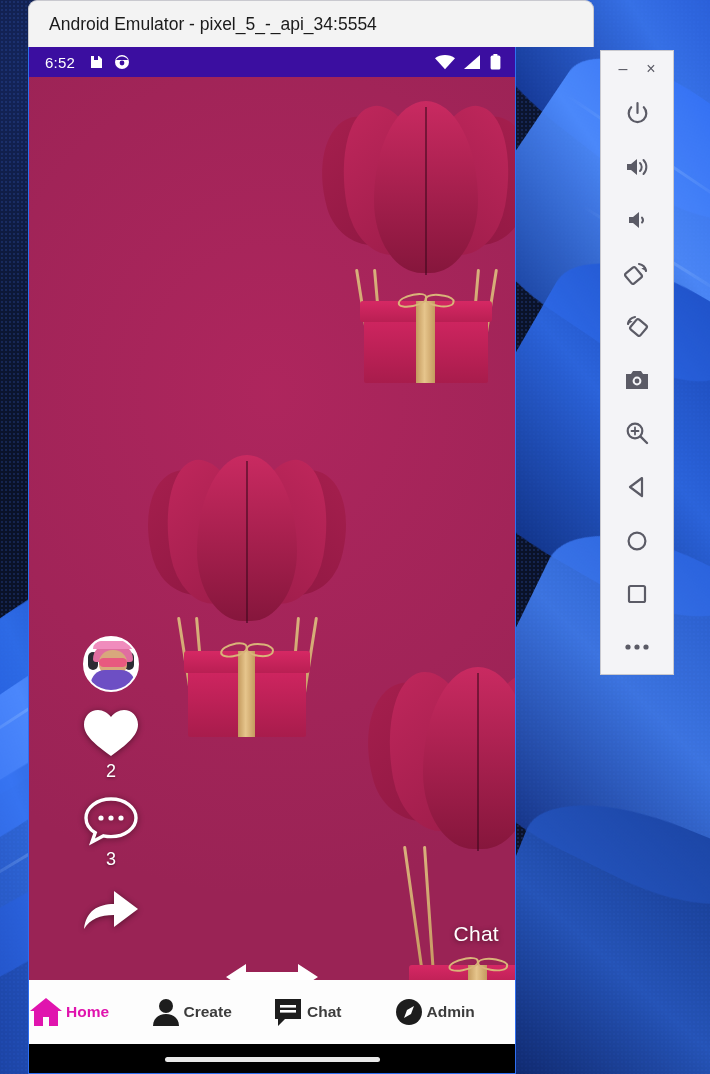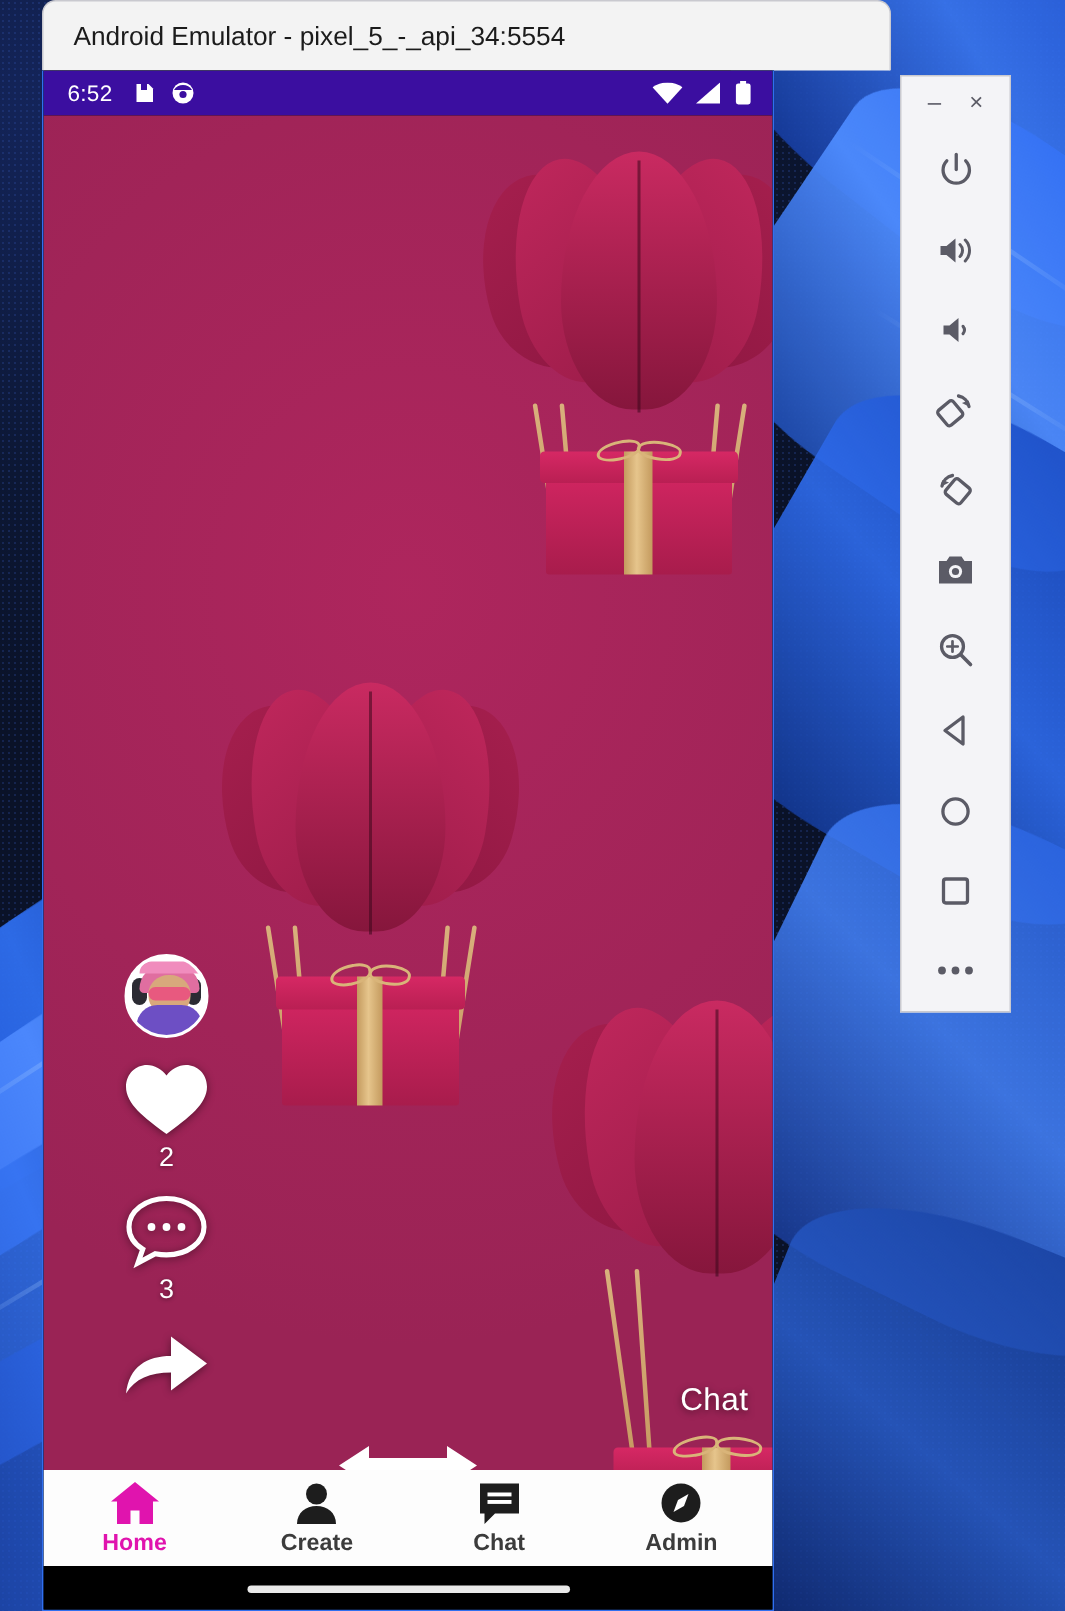--- a/index.html
+++ b/index.html
@@ -111,21 +111,21 @@
 
   .admin-tag{ position:absolute; right:16px; bottom:34px; color:#fff;
     font-size:21px; letter-spacing:.3px; z-index:6;
     text-shadow:0 1px 5px rgba(0,0,0,.5); }
 
   .swipe-arrow{ position:absolute; left:50%; transform:translateX(-50%);
     bottom:-14px; z-index:7; }
 
   
   .navbar{ height:64px; background:#fdfdfd; display:flex; align-items:center; }
-  .nav-item{ flex:1; display:flex; flex-direction:column; align-items:center; gap:3px; }
+  .nav-item{ flex:1; display:flex; flex-direction:row; align-items:center; gap:3px; }
   .nav-label{ font-size:15.5px; font-weight:700; color:#3c3c3c; }
   .nav-item.active .nav-label{ color:#e014ae; }
   .gesture{ height:30px; background:#000; display:flex; align-items:center; justify-content:center;}
   .gesture-pill{ width:215px; height:5px; background:#e9e9e9; border-radius:4px;}
 
   
   .toolbar{ position:absolute; left:600px; top:50px; width:74px; height:625px;
     background:#f4f4f7; border:1px solid #c9c9cf; display:flex; flex-direction:column;
     align-items:center; }
   .tb-wincontrols{ width:100%; height:36px; display:flex; align-items:center;

